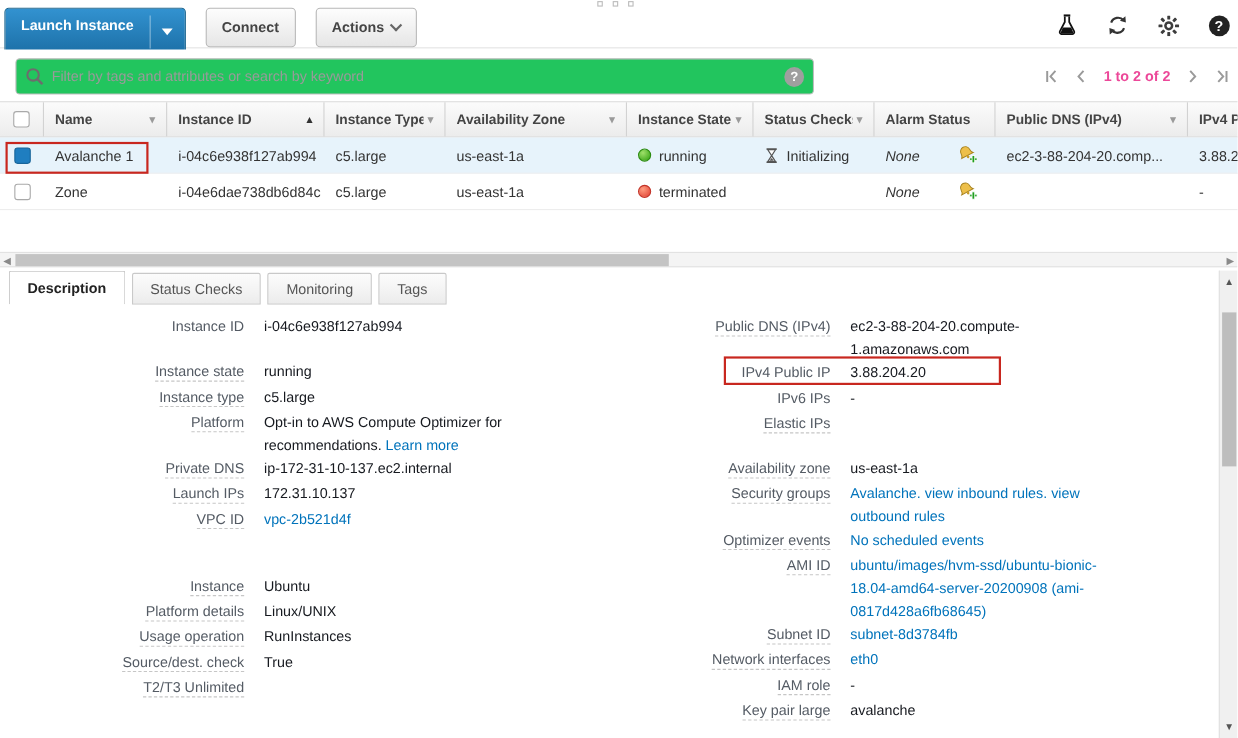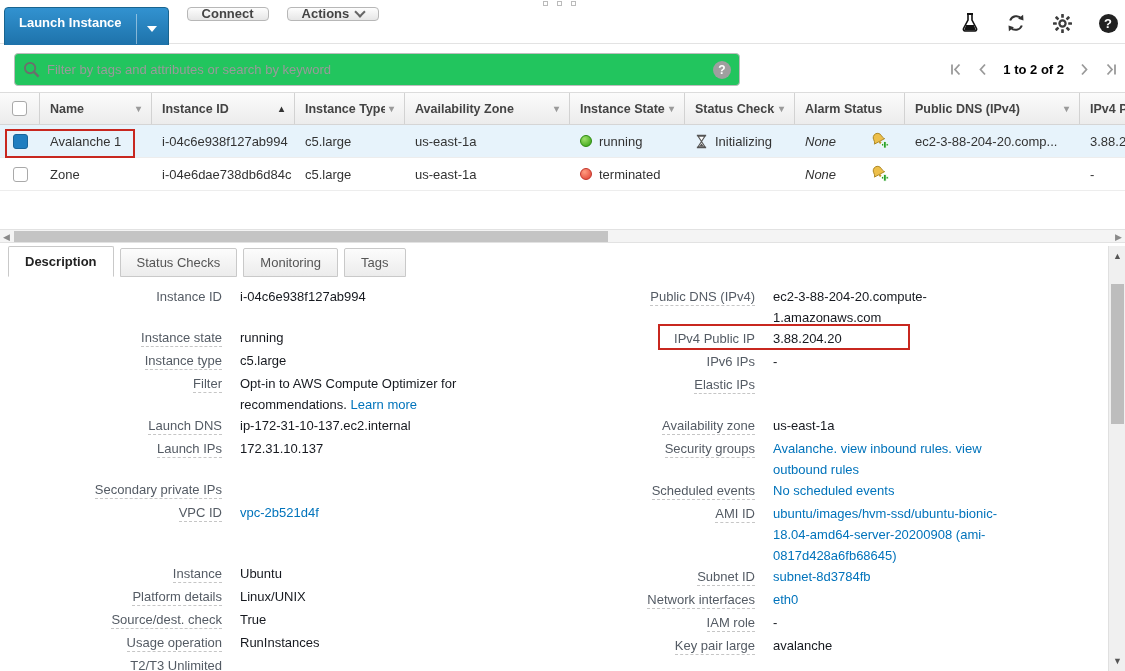--- a/index.html
+++ b/index.html
@@ -11,42 +11,42 @@
   .toolbar { position:absolute; left:0; top:0; width:100%; height:44px; background:#fff;
     border-bottom:1px solid #e3e3e3; }
   .btn-group { position:absolute; left:4px; top:7px; display:flex; }
   .btn-blue { display:flex; align-items:center; background:linear-gradient(#3292d0,#1b6ea5);
     border:1px solid #19648f; border-radius:4px; overflow:hidden; cursor:pointer; }
   .btn-blue .main { padding:0 14px; height:42px; line-height:30px; color:#fff; font-weight:bold; }
   .btn-blue .caret-part { width:32px; height:30px; border-left:1px solid rgba(255,255,255,.45);
     display:flex; align-items:center; justify-content:center; }
   .caret-white { width:0; height:0; border-left:5px solid transparent; border-right:5px solid transparent;
     border-top:6px solid #fff; }
-  .btn-gray { margin-left:18px; height:14px; line-height:28px; padding:0 14px;
+  .btn-gray { margin-left:18px; height:36px; line-height:28px; padding:0 14px;
     background:linear-gradient(#fdfdfd,#e6e6e6); border:1px solid #b7b7b7; border-radius:4px;
     color:#444; font-weight:bold; cursor:pointer; display:flex; align-items:center; gap:7px; }
   .chev-down { width:8px; height:8px; border-right:2px solid #666; border-bottom:2px solid #666;
     transform:rotate(45deg); margin-top:-4px; }
   .top-icons { position:absolute; right:6px; top:12px; display:flex; align-items:center; gap:24px; }
   .top-icons .ic { width:22px; height:22px; display:flex; align-items:center; justify-content:center; cursor:pointer; }
   .help-circle { width:19px; height:19px; border-radius:50%; background:#222; color:#fff;
     font-weight:bold; font-size:13px; display:flex; align-items:center; justify-content:center; }
 
   
   .filter-row { position:absolute; left:0; top:45px; width:100%; height:47px; background:#fff; }
   .search-box { position:absolute; left:14px; top:8px; width:726px; height:33px; background:#22c55e;
     border:1px solid #bdbdbd; border-radius:4px; display:flex; align-items:center; padding:0 8px; }
   .search-box input { flex:1; border:none; outline:none; font:13px "Liberation Sans",sans-serif;
     color:#444; background:transparent; }
   .search-box input::placeholder { color:#9a9a9a; }
   .q-circle { width:18px; height:18px; border-radius:50%; background:#9f9f9f; color:#fff;
     font-weight:bold; font-size:12px; display:flex; align-items:center; justify-content:center; cursor:pointer; }
   .pager { position:absolute; right:8px; top:8px; height:33px; display:flex; align-items:center; gap:16px; }
   .pager .pg-btn { display:flex; align-items:center; cursor:pointer; }
-  .pager .count { color:#000000; font-weight:bold; }
+  .pager .count { color:#ec4899; font-weight:bold; }
 
   
   .tbl { position:absolute; left:0; top:92px; width:1160px; }
   .thead { display:flex; height:33px; background:linear-gradient(#fbfbfb,#ececec);
     border-top:1px solid #dcdcdc; border-bottom:1px solid #d5d5d5; }
   .th { display:flex; align-items:center; padding:0 10px; font-weight:bold; color:#444;
     font-size:12.5px; border-right:1px solid #d2d2d2; position:relative; cursor:pointer; }
   .th .lbl { flex:1; white-space:nowrap; overflow:hidden; }
   .th .arrow { font-size:10px; color:#9a9a9a; margin-left:4px; }
   .th .arrow.active { color:#333; }
@@ -341,54 +341,50 @@
         </div>
         <div class="drow gap">
           <div class="dlbl"><span>Instance state</span></div>
           <div class="dval"><span>running</span></div>
         </div>
         <div class="drow">
           <div class="dlbl"><span>Instance type</span></div>
           <div class="dval"><span>c5.large</span></div>
         </div>
         <div class="drow">
-          <div class="dlbl"><span>Filter</span></div>
+          <div class="dlbl"><span>Platform</span></div>
           <div class="dval"><span>Opt-in to AWS Compute Optimizer for recommendations. </span><span class="lnk">Learn more</span></div>
         </div>
         <div class="drow">
-          <div class="dlbl"><span>Launch DNS</span></div>
+          <div class="dlbl"><span>Private DNS</span></div>
           <div class="dval"><span>ip-172-31-10-137.ec2.internal</span></div>
         </div>
         <div class="drow">
           <div class="dlbl"><span>Launch IPs</span></div>
           <div class="dval"><span>172.31.10.137</span></div>
-        </div>
-        <div class="drow gap">
-          <div class="dlbl"><span>Secondary private IPs</span></div>
-          <div class="dval"></div>
         </div>
         <div class="drow">
           <div class="dlbl"><span>VPC ID</span></div>
           <div class="dval"><span class="lnk">vpc-2b521d4f</span></div>
         </div>
         <div class="drow gap-lg">
           <div class="dlbl"><span>Instance</span></div>
           <div class="dval"><span>Ubuntu</span></div>
         </div>
         <div class="drow">
           <div class="dlbl"><span>Platform details</span></div>
           <div class="dval"><span>Linux/UNIX</span></div>
         </div>
         <div class="drow">
+          <div class="dlbl"><span>Usage operation</span></div>
+          <div class="dval"><span>RunInstances</span></div>
+        </div>
+        <div class="drow">
           <div class="dlbl"><span>Source/dest. check</span></div>
           <div class="dval"><span>True</span></div>
-        </div>
-        <div class="drow">
-          <div class="dlbl"><span>Usage operation</span></div>
-          <div class="dval"><span>RunInstances</span></div>
         </div>
         <div class="drow">
           <div class="dlbl"><span>T2/T3 Unlimited</span></div>
           <div class="dval"></div>
         </div>
       </div>
     <div class="col col-right" id="col-right">
         <div class="drow">
           <div class="dlbl"><span>Public DNS (IPv4)</span></div>
           <div class="dval"><span>ec2-3-88-204-20.compute-1.amazonaws.com</span></div>
@@ -407,21 +403,21 @@
         </div>
         <div class="drow gap">
           <div class="dlbl"><span>Availability zone</span></div>
           <div class="dval"><span>us-east-1a</span></div>
         </div>
         <div class="drow">
           <div class="dlbl"><span>Security groups</span></div>
           <div class="dval"><span class="lnk">Avalanche. view inbound rules. view outbound rules</span></div>
         </div>
         <div class="drow">
-          <div class="dlbl"><span>Scheduled events</span></div>
+          <div class="dlbl"><span>Optimizer events</span></div>
           <div class="dval"><span class="lnk">No scheduled events</span></div>
         </div>
         <div class="drow">
           <div class="dlbl"><span>AMI ID</span></div>
           <div class="dval"><span class="lnk">ubuntu/images/hvm-ssd/ubuntu-bionic-18.04-amd64-server-20200908 (ami-0817d428a6fb68645)</span></div>
         </div>
         <div class="drow">
           <div class="dlbl"><span>Subnet ID</span></div>
           <div class="dval"><span class="lnk">subnet-8d3784fb</span></div>
         </div>

